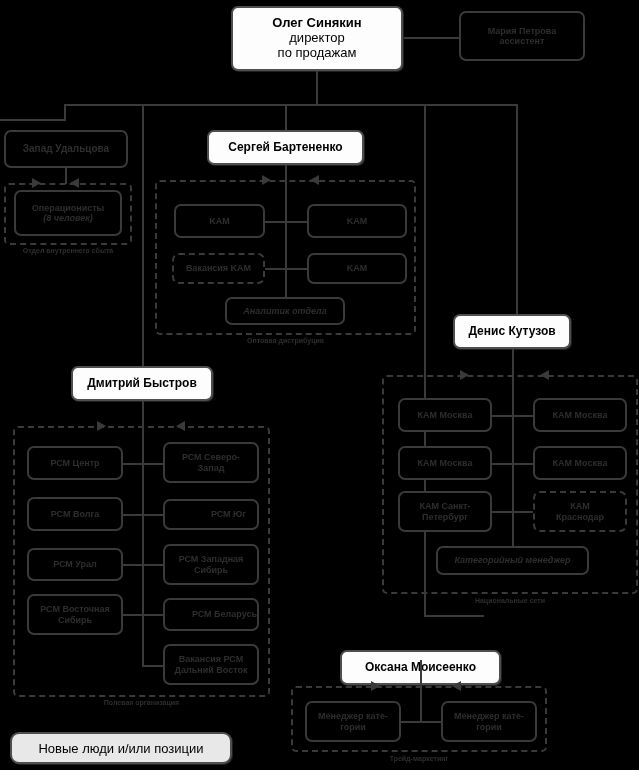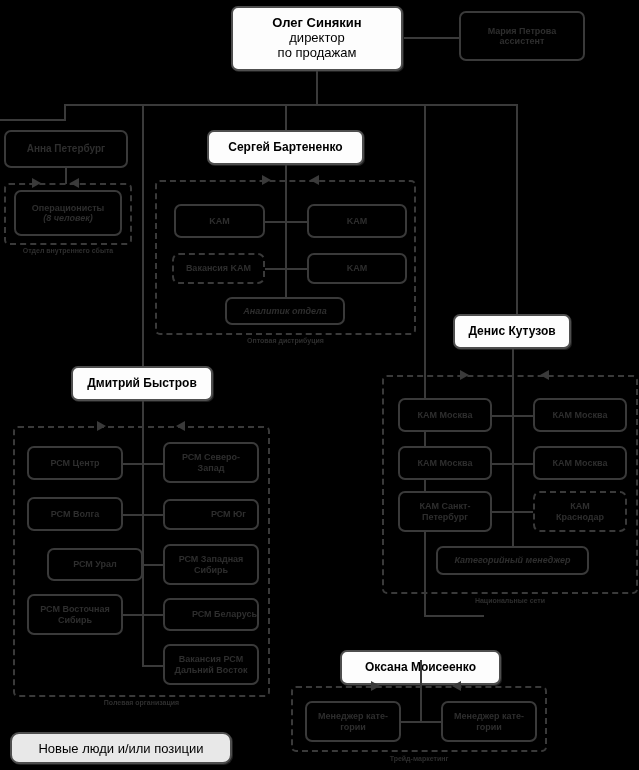--- a/index.html
+++ b/index.html
@@ -139,21 +139,21 @@
   <div class="line-v" style="left:142px; top:104px; height:262px;"></div>
 
   <div class="line-v" style="left:285px; top:104px; height:26px;"></div>
 
   <div class="line-v" style="left:424px; top:104px; height:512px;"></div>
   <div class="line-h" style="left:424px; top:615px; width:60px;"></div>
 
   <div class="line-v" style="left:516px; top:104px; height:210px;"></div>
 
   <div class="node dark" style="left:4px; top:130px; width:124px; height:38px; font-size:10px;">
-    <div>Анна Петербург</div>
+    <div>Запад Удальцова</div>
   </div>
   <div class="line-v" style="left:65px; top:168px; height:16px;"></div>
 
   <div class="group" style="left:4px; top:183px; width:128px; height:62px;"></div>
   <div class="arrow right" style="left:32px; top:178px;"></div>
   <div class="arrow left" style="left:70px; top:178px;"></div>
   <div class="group-label" style="left:4px; top:247px; width:128px;">Отдел внутреннего сбыта</div>
 
   <div class="node dark" style="left:14px; top:190px; width:108px; height:46px; font-size:9px;">
     <div>Операционисты</div>
@@ -211,21 +211,21 @@
   <div class="node dark" style="left:163px; top:442px; width:96px; height:41px; font-size:9px;">
     <div>РСМ Северо-</div>
     <div>Запад</div>
   </div>
   <div class="node dark" style="left:27px; top:497px; width:96px; height:34px; font-size:9px;">
     <div>РСМ Волга</div>
   </div>
   <div class="node dark" style="left:163px; top:499px; width:96px; height:31px; font-size:9px;padding-left:35px;">
     <div>РСМ Юг</div>
   </div>
-  <div class="node dark" style="left:27px; top:548px; width:96px; height:33px; font-size:9px;margin-left:20px;">
+  <div class="node dark" style="left:27px; top:548px; width:96px; height:33px; font-size:9px;">
     <div>РСМ Урал</div>
   </div>
   <div class="node dark" style="left:163px; top:544px; width:96px; height:41px; font-size:9px;">
     <div>РСМ Западная</div>
     <div>Сибирь</div>
   </div>
   <div class="node dark" style="left:27px; top:594px; width:96px; height:41px; font-size:9px;">
     <div>РСМ Восточная</div>
     <div>Сибирь</div>
   </div>

